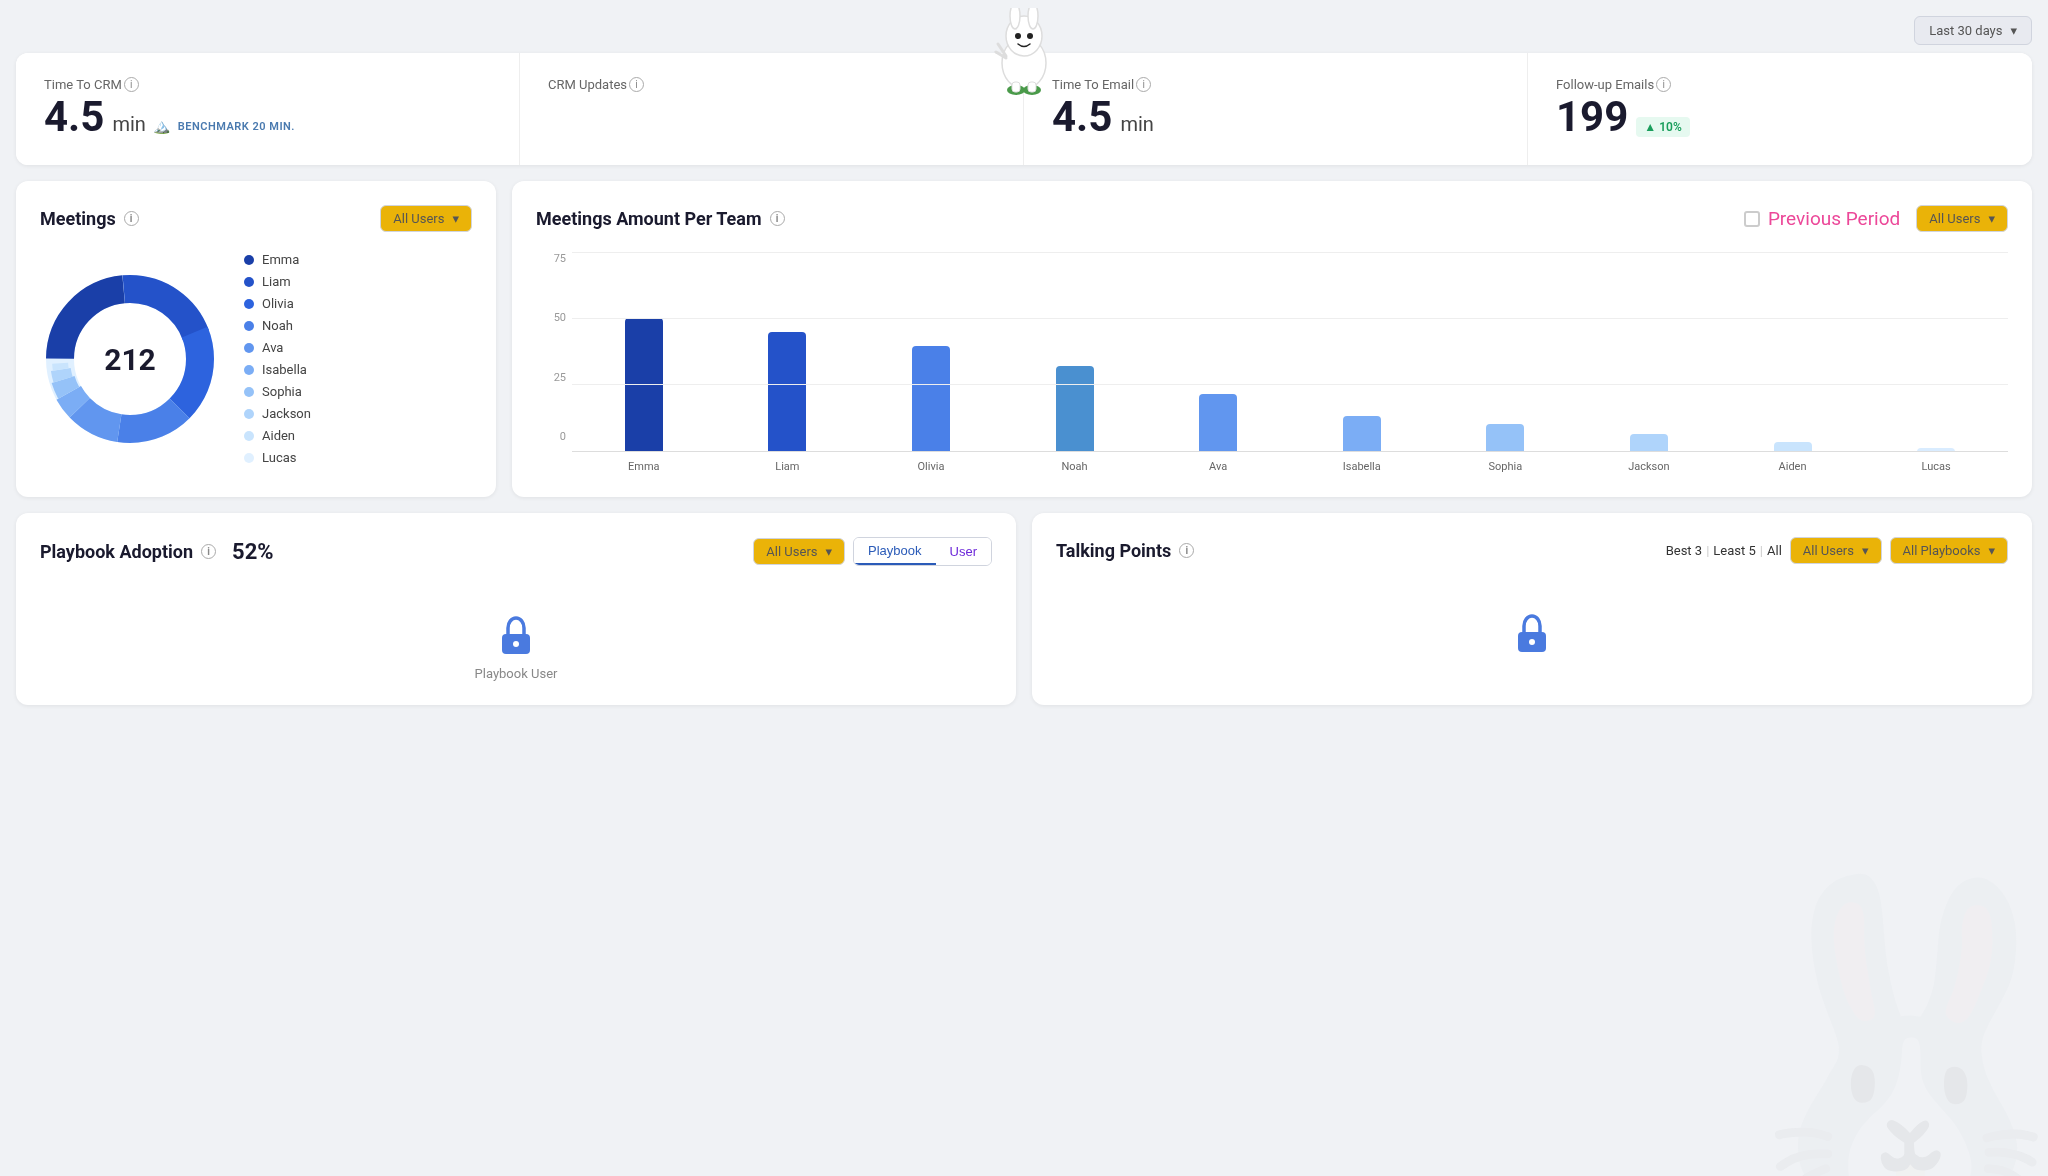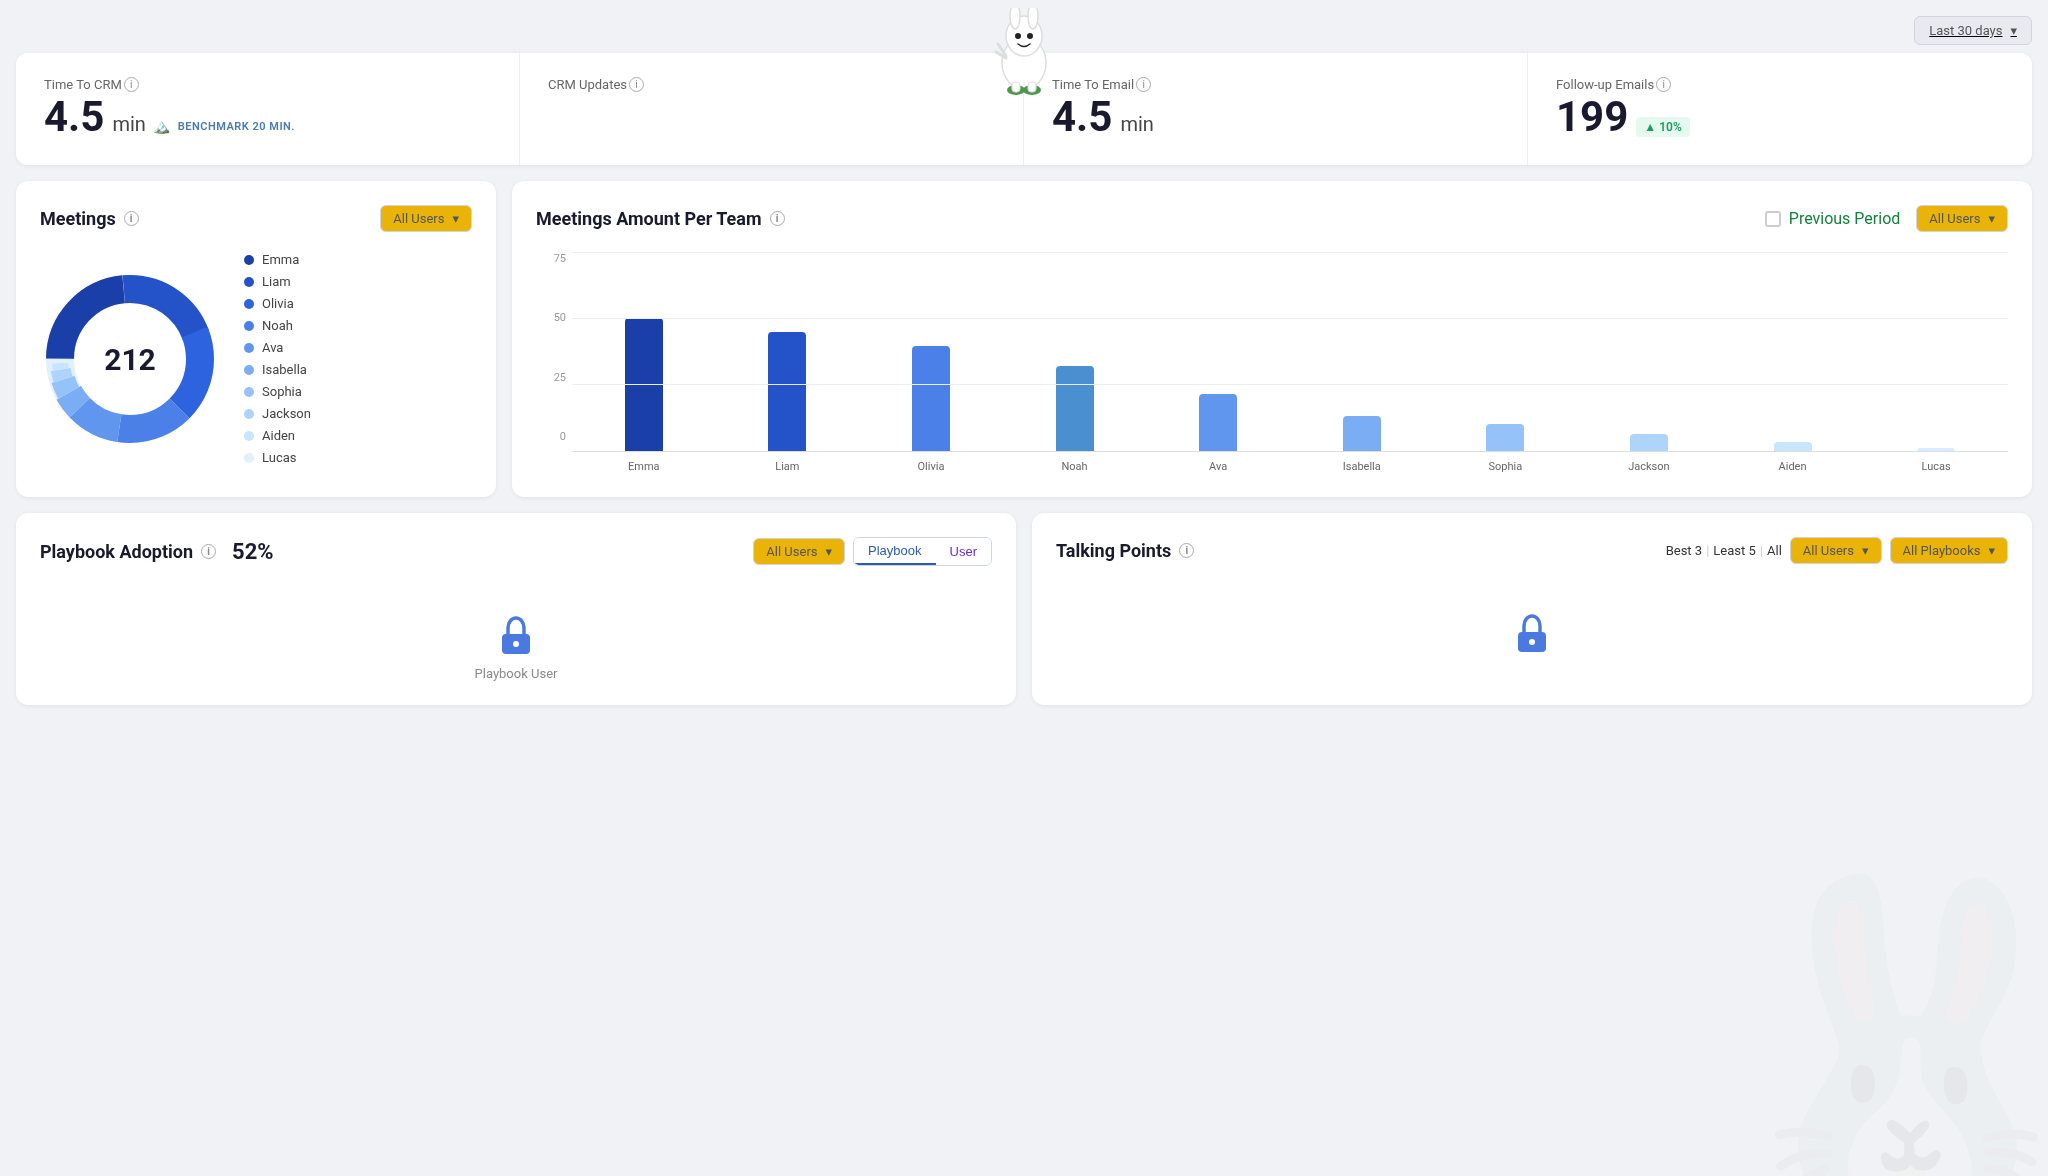--- a/index.html
+++ b/index.html
@@ -7,21 +7,20 @@
       font-family: -apple-system, BlinkMacSystemFont, 'Segoe UI', Roboto, sans-serif;
       background: #f0f2f5;
       min-height: 100vh;
       padding: 16px;
       position: relative;
     }
     .top-bar {
       display: flex;
       justify-content: flex-end;
       margin-bottom: 8px;
-      text-decoration: underline;
     }
     .date-filter {
       background: #e8eaf0;
       border: 1px solid #d0d4de;
       border-radius: 6px;
       padding: 6px 14px;
       font-size: 13px;
       color: #555;
       cursor: pointer;
       display: flex;
@@ -452,21 +451,21 @@
 
   <div class="panel">
     <div class="panel-header">
       <div class="panel-title">
         <span>Meetings Amount Per Team</span>
         <span class="info-icon">i</span>
       </div>
       <div style="display:flex;align-items:center;gap:16px;">
         <div class="prev-period-area">
           <div class="checkbox"></div>
-          <span style="font-size:16px;color:#15803d;">Previous Period</span>
+          <span style="font-size:19px;color:#ec4899;">Previous Period</span>
         </div>
         <div class="select-dropdown">
           <span>All Users</span>
           <span>▾</span>
         </div>
       </div>
     </div>
 
     <div style="position:relative;padding-left:36px;">
 

